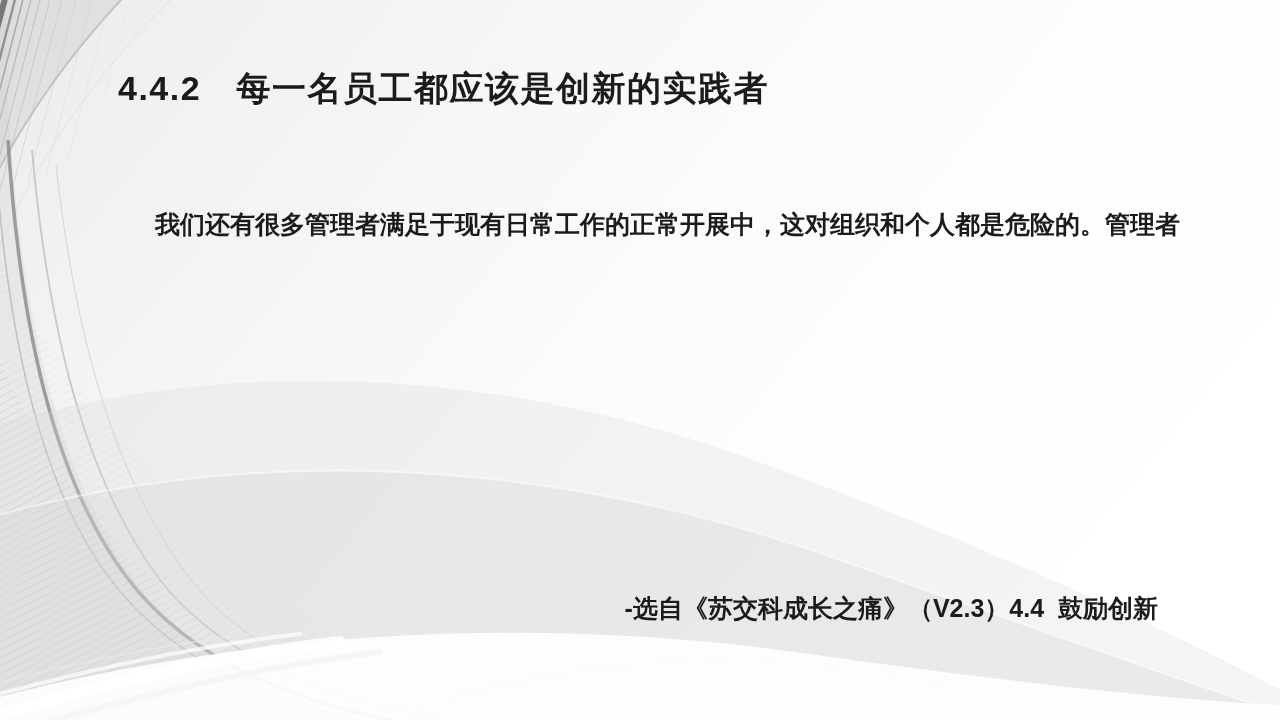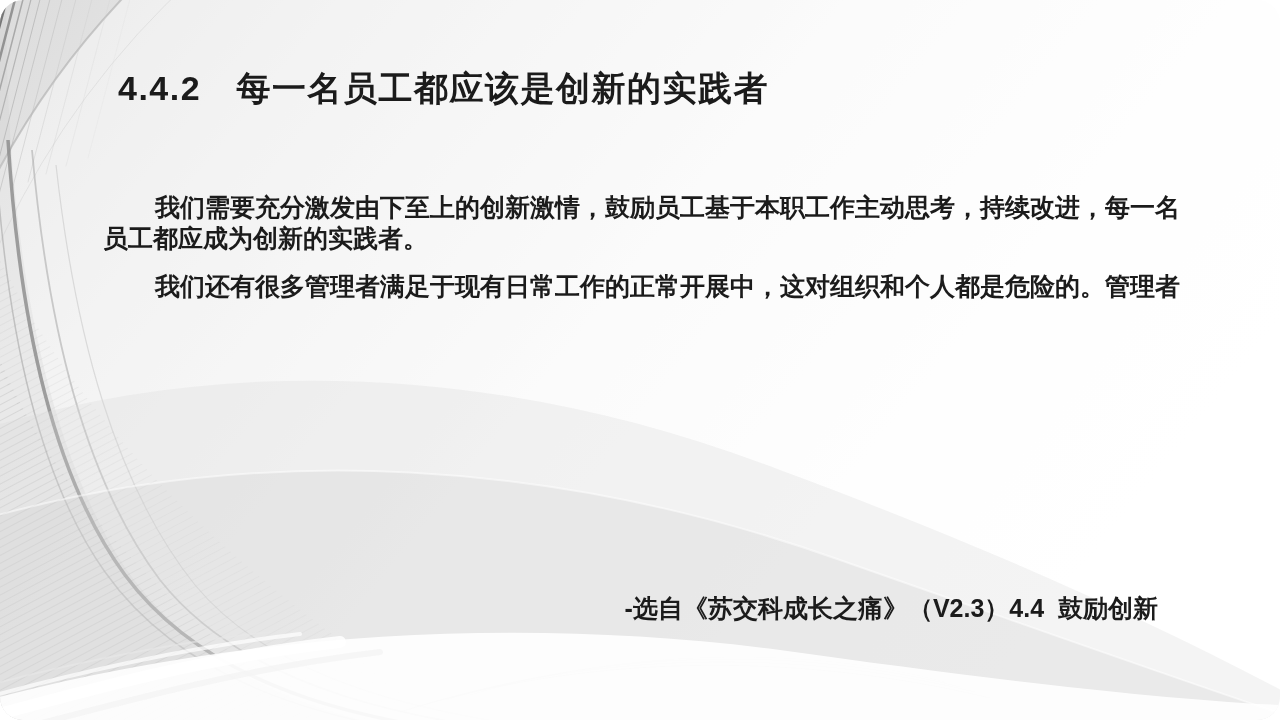--- a/index.html
+++ b/index.html
@@ -7,21 +7,20 @@
     padding: 0;
     background: #ffffff;
   }
   .slide {
     position: relative;
     width: 1280px;
     height: 720px;
     overflow: hidden;
     font-family: "Liberation Sans", "DejaVu Sans", sans-serif;
     color: var(--text-color, #1b1b1b);
-    border-radius: 23px;
   }
   .bg {
     position: absolute;
     left: 0; top: 0;
     width: 1280px;
     height: 720px;
     display: block;
   }
   .slide-title {
     position: absolute;
@@ -130,24 +129,20 @@
       <path d="M -30,722 C 80,692 200,658 340,642" stroke="#ffffff" stroke-width="12" opacity="0.85"></path>
       <path d="M -30,742 C 100,708 230,670 380,652" stroke="#f4f4f4" stroke-width="6" opacity="0.8"></path>
       <path d="M -30,702 C 70,674 180,648 300,634" stroke="#ffffff" stroke-width="4" opacity="0.7"></path>
       <path d="M -30,690 C 60,666 160,644 270,632" stroke="#e8e8e8" stroke-width="2" opacity="0.6"></path>
     </g>
   </svg>
 
   <div class="slide-title">4.4.2　每一名员工都应该是创新的实践者</div>
 
   <div class="body-text">
-    <div class="para-1">
-      <div class="para-line indented">我们需要充分激发由下至上的创新激情，鼓励员工基于本职工作主动思考，持续改进，每一名</div>
-      <div class="para-line">员工都应成为创新的实践者。</div>
-    </div>
     <div class="para-2">
       <div class="para-line indented">我们还有很多管理者满足于现有日常工作的正常开展中，这对组织和个人都是危险的。管理者</div>
     </div>
   </div>
 
   <div class="citation">-选自《苏交科成长之痛》（V2.3）4.4  鼓励创新</div>
 
 </div>
 
 </body></html>

